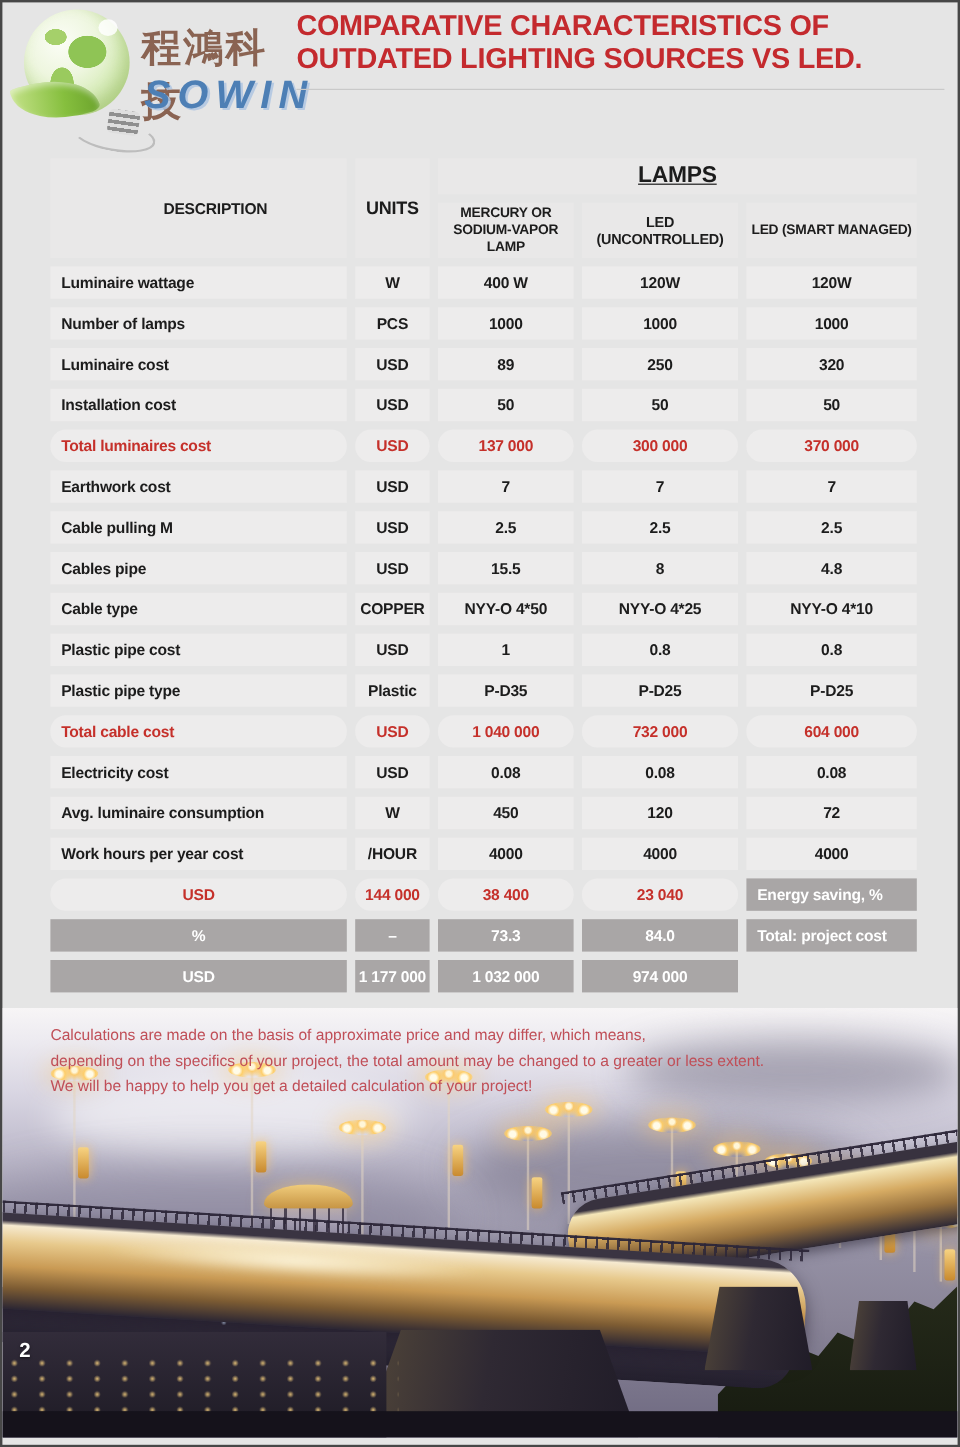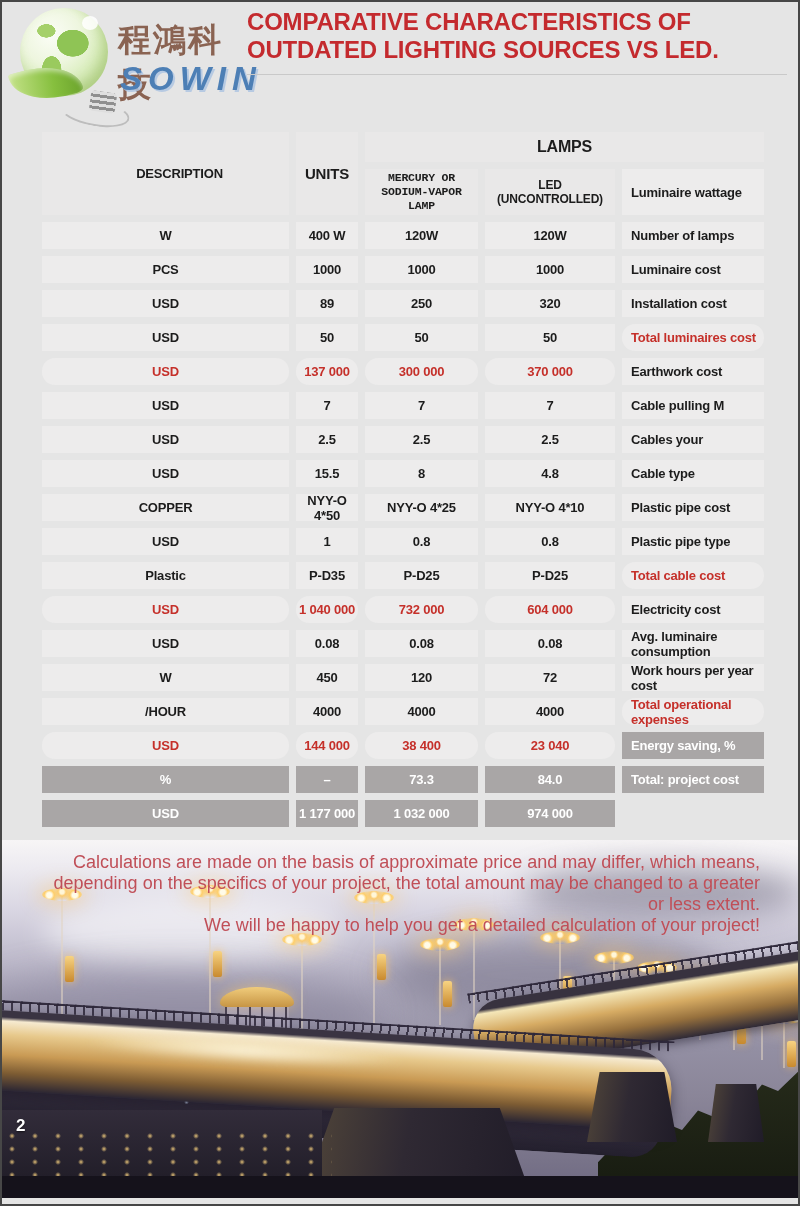--- a/index.html
+++ b/index.html
@@ -40,30 +40,30 @@
   
   .tbl{position:absolute;left:40px;top:130px;display:grid;
        grid-template-columns:247px 62px 113px 130px 142px;
        grid-template-rows:30px 46px repeat(18,27px);gap:7px;}
   .cell{background:#edecec;display:flex;align-items:center;justify-content:center;
         font-size:13px;font-weight:700;color:#1c1c1c;letter-spacing:-0.2px;text-align:center;}
   .cell.label{justify-content:flex-start;padding-left:9px;text-align:left;}
   .hcell{background:#e9e8e8;font-size:12px;line-height:14px;padding:2px;}
   .h-desc{grid-row:1/3;grid-column:1;font-size:13px;padding-left:30px;}
   .h-units{grid-row:1/3;grid-column:2;font-size:15px;}
-  .h-lamps{grid-row:1;grid-column:3/6;font-size:16px;}
-  .h-s1{grid-row:2;grid-column:3;font-size:11.5px;font-family:Liberation Mono, monospace;}
+  .h-lamps{grid-row:1;grid-column:3/6;font-size:19px;text-decoration:underline;}
+  .h-s1{grid-row:2;grid-column:3;font-size:11.5px;}
   .h-s2{grid-row:2;grid-column:4;}
   .h-s3{grid-row:2;grid-column:5;font-size:11.5px;}
   .row-red{color:#c5302a !important;border-radius:13px;}
   .row-dark{background:#a9a6a6 !important;color:#fff !important;}
 
   
-  .caption{position:absolute;left:40px;top:850px;width:718px;text-align:right;
-           font-size:18px;line-height:21px;color:#c04f58;z-index:12;}
+  .caption{position:absolute;left:40px;top:850px;width:718px;text-align:left;
+           font-size:13px;line-height:21px;color:#c04f58;z-index:12;}
 
   
   .photo{position:absolute;left:0;top:838px;width:796px;height:358px;overflow:hidden;
          background:linear-gradient(180deg,#f7f5f6 0%,#eceaf0 8%,#d8d5e2 20%,#b6b2c4 38%,#938fa3 58%,#8a8598 72%,#6d6880 100%);}
   .cloud{position:absolute;border-radius:50%;}
   .cl1{left:40px;top:55px;width:300px;height:70px;background:rgba(255,255,255,.55);filter:blur(14px);}
   .cl2{left:380px;top:95px;width:340px;height:80px;background:rgba(110,105,128,.5);filter:blur(16px);}
   .cl3{left:-40px;top:130px;width:420px;height:90px;background:rgba(125,120,142,.42);filter:blur(18px);}
   .cl4{left:520px;top:25px;width:280px;height:55px;background:rgba(95,90,112,.45);filter:blur(15px);}
 
@@ -136,20 +136,21 @@
 
   <div class="title">COMPARATIVE CHARACTERISTICS OF OUTDATED LIGHTING SOURCES VS LED.</div>
   <div class="title-rule"></div>
 
   <div class="tbl" id="grid">
     <div class="cell hcell h-desc">DESCRIPTION</div>
     <div class="cell hcell h-units">UNITS</div>
     <div class="cell hcell h-lamps">LAMPS</div>
     <div class="cell hcell h-s1">MERCURY OR SODIUM-VAPOR LAMP</div>
     <div class="cell hcell h-s2">LED (UNCONTROLLED)</div>
+    <div class="cell hcell h-s3">LED (SMART MANAGED)</div>
 
   <div class="cell label">Luminaire wattage</div>
       <div class="cell ">W</div>
       <div class="cell ">400 W</div>
       <div class="cell ">120W</div>
       <div class="cell ">120W</div>
       <div class="cell label">Number of lamps</div>
       <div class="cell ">PCS</div>
       <div class="cell ">1000</div>
       <div class="cell ">1000</div>
@@ -172,21 +173,21 @@
       <div class="cell label">Earthwork cost</div>
       <div class="cell ">USD</div>
       <div class="cell ">7</div>
       <div class="cell ">7</div>
       <div class="cell ">7</div>
       <div class="cell label">Cable pulling M</div>
       <div class="cell ">USD</div>
       <div class="cell ">2.5</div>
       <div class="cell ">2.5</div>
       <div class="cell ">2.5</div>
-      <div class="cell label">Cables your</div>
+      <div class="cell label">Cables pipe</div>
       <div class="cell ">USD</div>
       <div class="cell ">15.5</div>
       <div class="cell ">8</div>
       <div class="cell ">4.8</div>
       <div class="cell label">Cable type</div>
       <div class="cell ">COPPER</div>
       <div class="cell ">NYY-O  4*50</div>
       <div class="cell ">NYY-O  4*25</div>
       <div class="cell ">NYY-O 4*10</div>
       <div class="cell label">Plastic pipe cost</div>
@@ -212,21 +213,20 @@
       <div class="cell label">Avg. luminaire consumption</div>
       <div class="cell ">W</div>
       <div class="cell ">450</div>
       <div class="cell ">120</div>
       <div class="cell ">72</div>
       <div class="cell label">Work hours per year cost</div>
       <div class="cell ">/HOUR</div>
       <div class="cell ">4000</div>
       <div class="cell ">4000</div>
       <div class="cell ">4000</div>
-      <div class="cell label row-red">Total operational expenses</div>
       <div class="cell  row-red">USD</div>
       <div class="cell  row-red">144 000</div>
       <div class="cell  row-red">38 400</div>
       <div class="cell  row-red">23 040</div>
       <div class="cell label row-dark">Energy saving,  %</div>
       <div class="cell  row-dark">%</div>
       <div class="cell  row-dark">–</div>
       <div class="cell  row-dark">73.3</div>
       <div class="cell  row-dark">84.0</div>
       <div class="cell label row-dark">Total: project cost</div>

